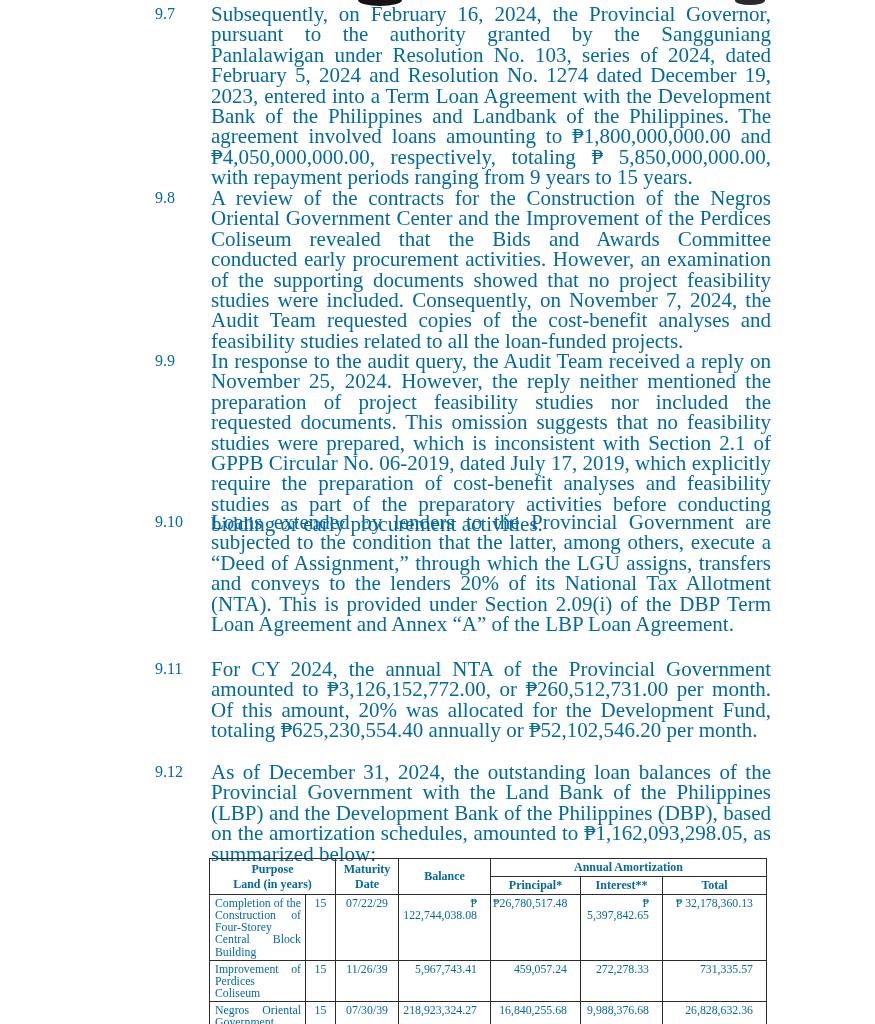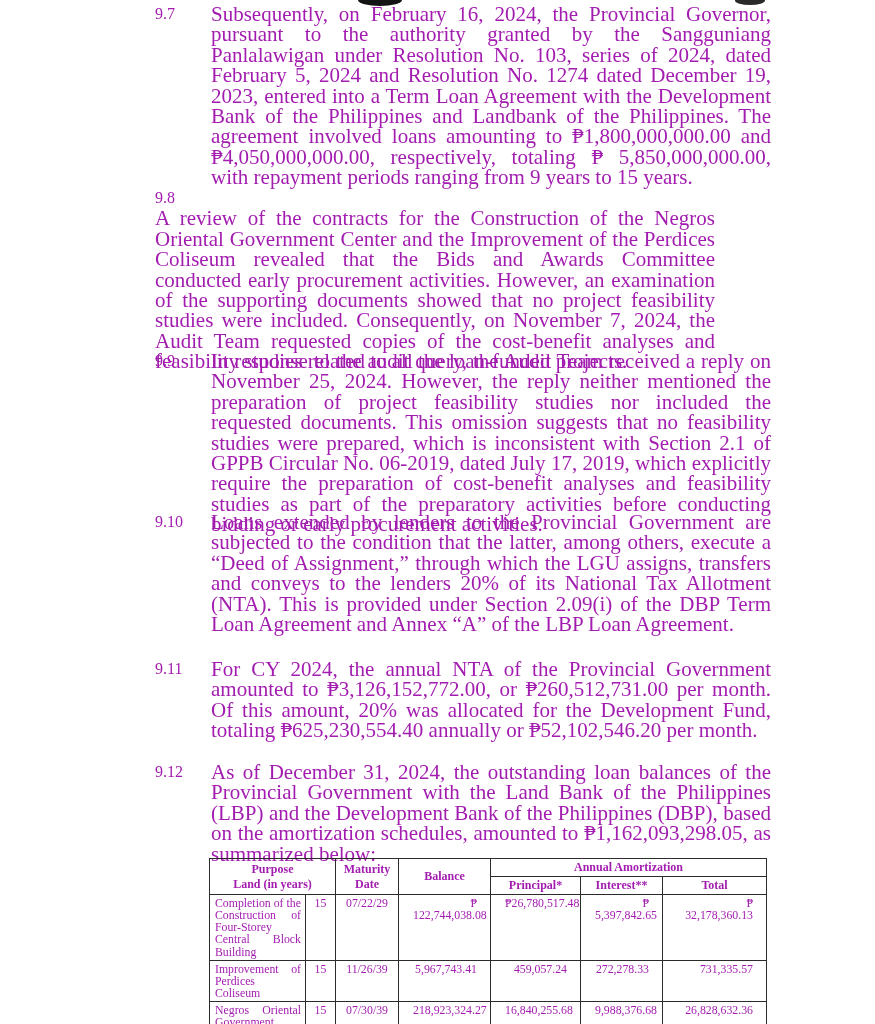--- a/index.html
+++ b/index.html
@@ -4,21 +4,21 @@
 <style>
   * { margin: 0; padding: 0; box-sizing: border-box; }
   html, body { background: #e8e8e8; }
   .page {
     position: relative;
     width: 875px;
     height: 1024px;
     background: #ffffff;
     overflow: hidden;
     font-family: "Liberation Serif", "DejaVu Serif", serif;
-    color: #a21caf;
+    color: #0369a1;
     margin: 0 auto;
   }
   
   .artifact-1 {
     position: absolute; left: 358px; top: -6px;
     width: 44px; height: 12px;
     background: #141414; border-radius: 50%;
   }
   .artifact-2 {
     position: absolute; left: 735px; top: -4px;
@@ -38,21 +38,21 @@
     font-size: 16px;
     line-height: 20.4px;
   }
   .para-body {
     width: 560px;
     font-size: 21px;
     line-height: 20.4px;
     text-align: justify;
   }
   .p1 { top: 4px; }
-  .p2 { top: 188px; flex-direction: column; }
+  .p2 { top: 188px; }
   .p3 { top: 351px; }
   .p4 { top: 512px; }
   .p5 { top: 659px; }
   .p6 { top: 762px; }
 
   table.amort {
     position: absolute;
     left: 209px;
     top: 858px;
     width: 557px;
@@ -70,21 +70,21 @@
     font-weight: bold;
     text-align: center;
     vertical-align: middle;
     font-size: 12px;
     line-height: 1.25;
     padding: 1px 2px;
   }
   td.purpose { text-align: justify; padding: 2px 4px 2px 5px; }
   td.term    { text-align: center;  padding: 2px 1px; }
   td.mat     { text-align: center;  padding: 2px 1px; }
-  td.num     { text-align: right;   padding: 2px 13px 2px 14px; }
+  td.num     { text-align: right;   padding: 2px 13px 2px 2px; }
 </style>
 </head>
 <body>
 
 <div class="page">
 
   <div class="artifact-1"></div>
   <div class="artifact-2"></div>
 
   <div class="para p1">

